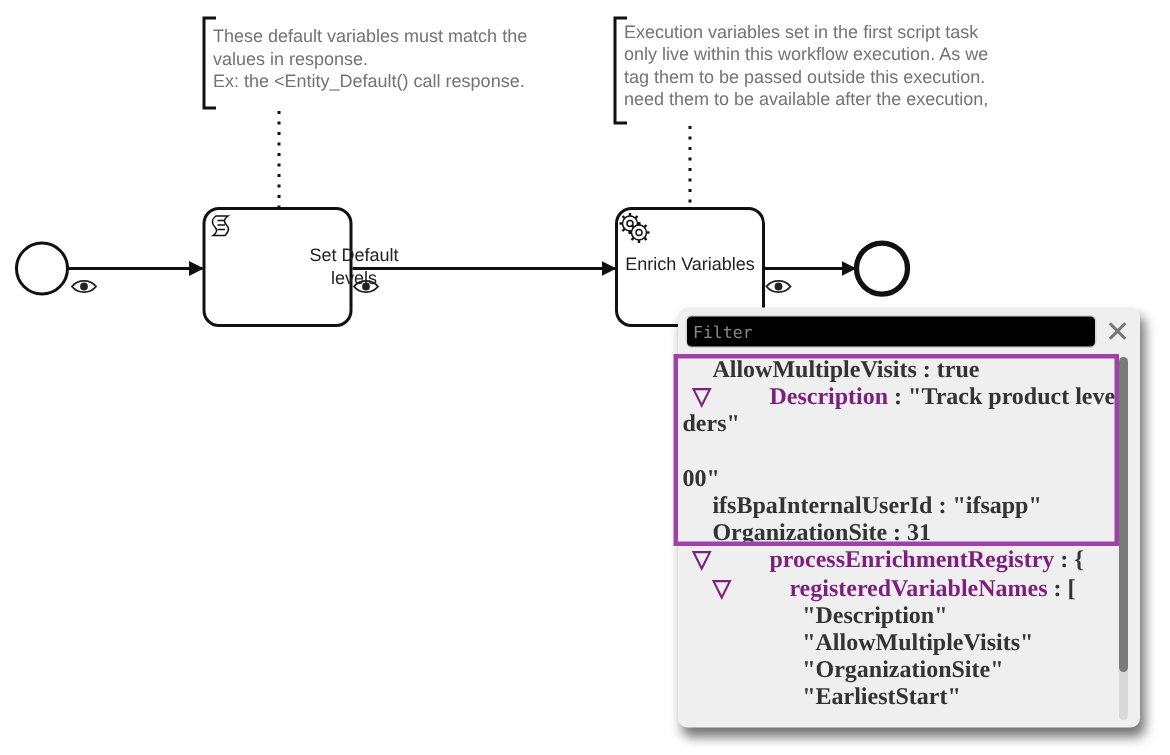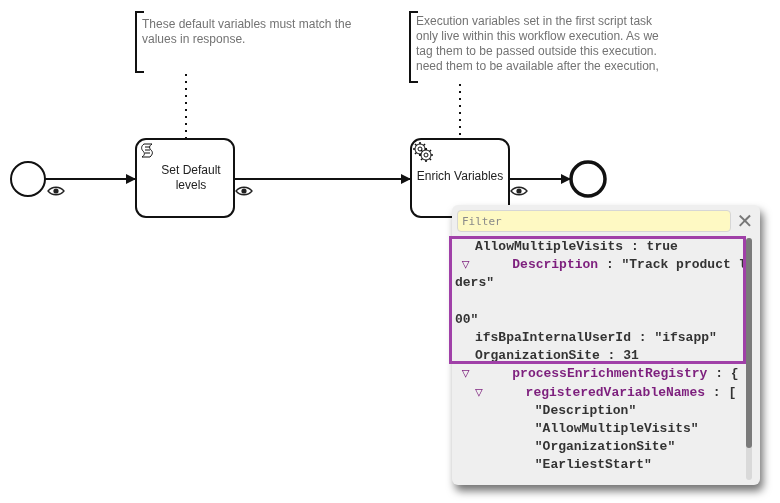--- a/index.html
+++ b/index.html
@@ -19,32 +19,32 @@
   }
   
   #popup {
     position: absolute; left: 452px; top: 205px; width: 308px; height: 280px;
     background: #efefef; border-radius: 6px;
     box-shadow: 3px 6px 8px rgba(0,0,0,0.55);
   }
   #filter-input {
     position: absolute; left: 5px; top: 5px; width: 274px; height: 22px;
     box-sizing: border-box; border: 1px solid #d6d6d6; border-radius: 4px;
-    background: #fef9c3; font-family: "DejaVu Sans Mono", monospace; font-size: 11px;
+    background: #000000; font-family: "DejaVu Sans Mono", monospace; font-size: 11px;
     color: #888; padding: 2px 4px; outline: none;
   }
   #filter-input::placeholder { color: #8a8a8a; }
   #close-btn {
     position: absolute; left: 284px; top: 5px; width: 18px; height: 22px;
     color: #777; font-size: 20px; line-height: 22px; text-align: center; font-weight: bold;
     cursor: pointer; font-family: "DejaVu Sans", sans-serif;
   }
   #tree {
     position: absolute; left: 0; top: 30px; width: 292px; height: 246px; overflow: hidden;
-    font-family: Liberation Mono, monospace; font-size: 13px; color: #333;
+    font-family: Liberation Serif, serif; font-size: 16px; color: #333;
   }
   .row { position: absolute; left: 0; height: 18px; line-height: 18px; white-space: pre; }
   .key-exp { color: #7d1f7d; font-weight: bold; padding-left: 35px; }
   .tri { color: #7d1f7d; font-weight: bold; }
   .plain { color: #333; font-weight: bold; }
   #highlight {
     position: absolute; left: -3px; top: 31px; width: 297px; height: 128px;
     border: 3px solid #a040a8; box-sizing: border-box; pointer-events: none;
   }
   #scrollbar-track {
@@ -135,29 +135,30 @@
   </g>
   <g transform="translate(519,191)">
     <path d="M-8,0 C-4,-5 4,-5 8,0 C4,5 -4,5 -8,0 z" fill="#fff" stroke="#222" stroke-width="1.3"></path>
     <circle r="2.6" fill="#222"></circle>
   </g>
 </svg>
 
 <div class="annotation-text" style="left:142px; top:17px;">
   <div>These default variables must match the</div>
   <div>values in response.</div>
+  <div>Ex: the &lt;Entity_Default() call response.</div>
 </div>
 <div class="annotation-text" style="left:416px; top:14px;">
   <div>Execution variables set in the first script task</div>
   <div>only live within this workflow execution. As we</div>
   <div>tag them to be passed outside this execution.</div>
   <div>need them to be available after the execution,</div>
 </div>
 
-<div class="task-label" style="left:136px; top:163px; width:110px;">
+<div class="task-label" style="left:136px; top:163px; width:110px;padding-left:45px;">
   <div>Set Default</div>
   <div>levels</div>
 </div>
 <div class="task-label" style="left:411px; top:169px; width:98px;">
   <div>Enrich Variables</div>
 </div>
 
 <div id="popup">
   <input id="filter-input" type="text" placeholder="Filter" style="">
   <div id="close-btn">✕</div>

